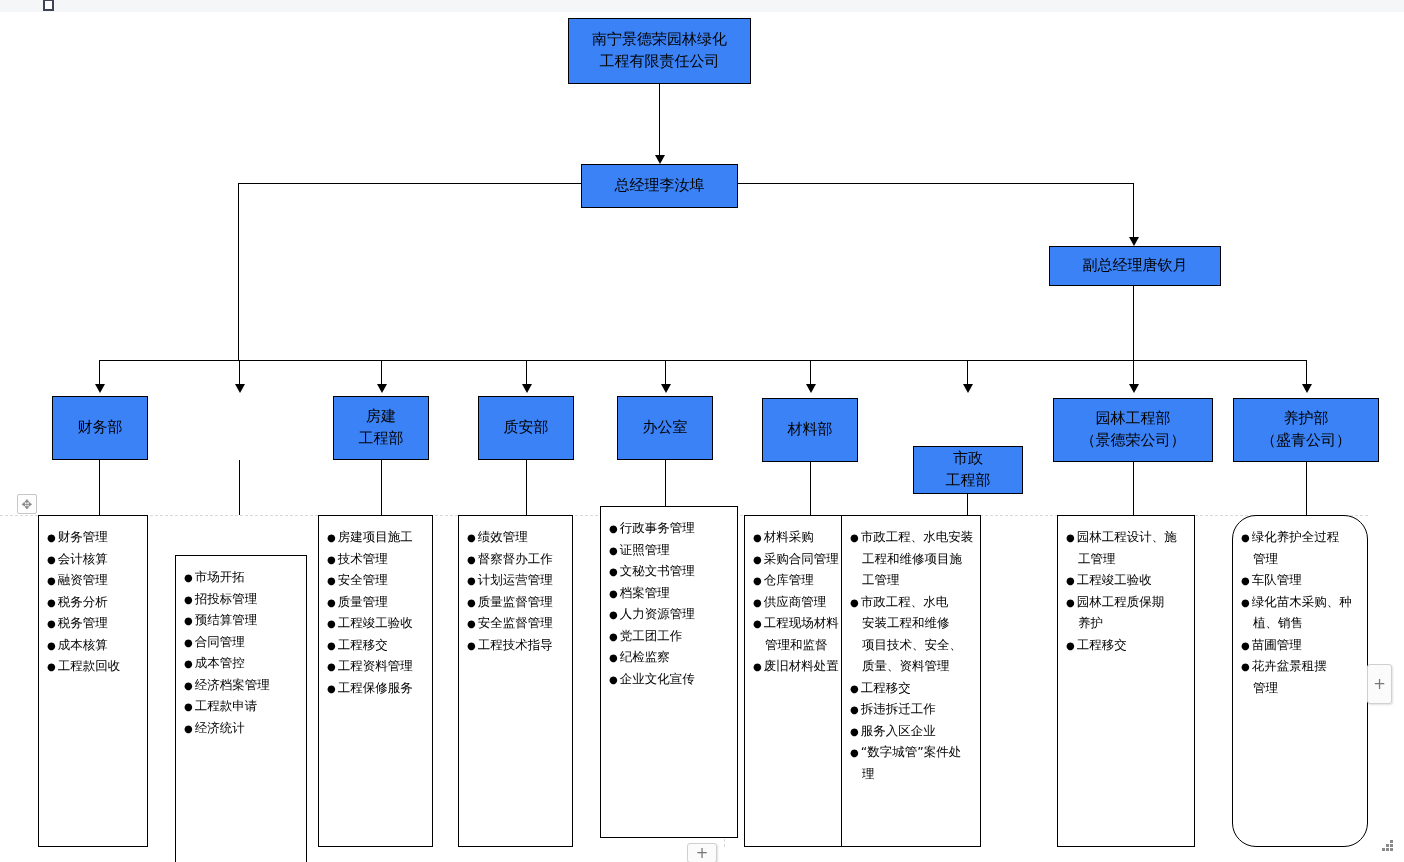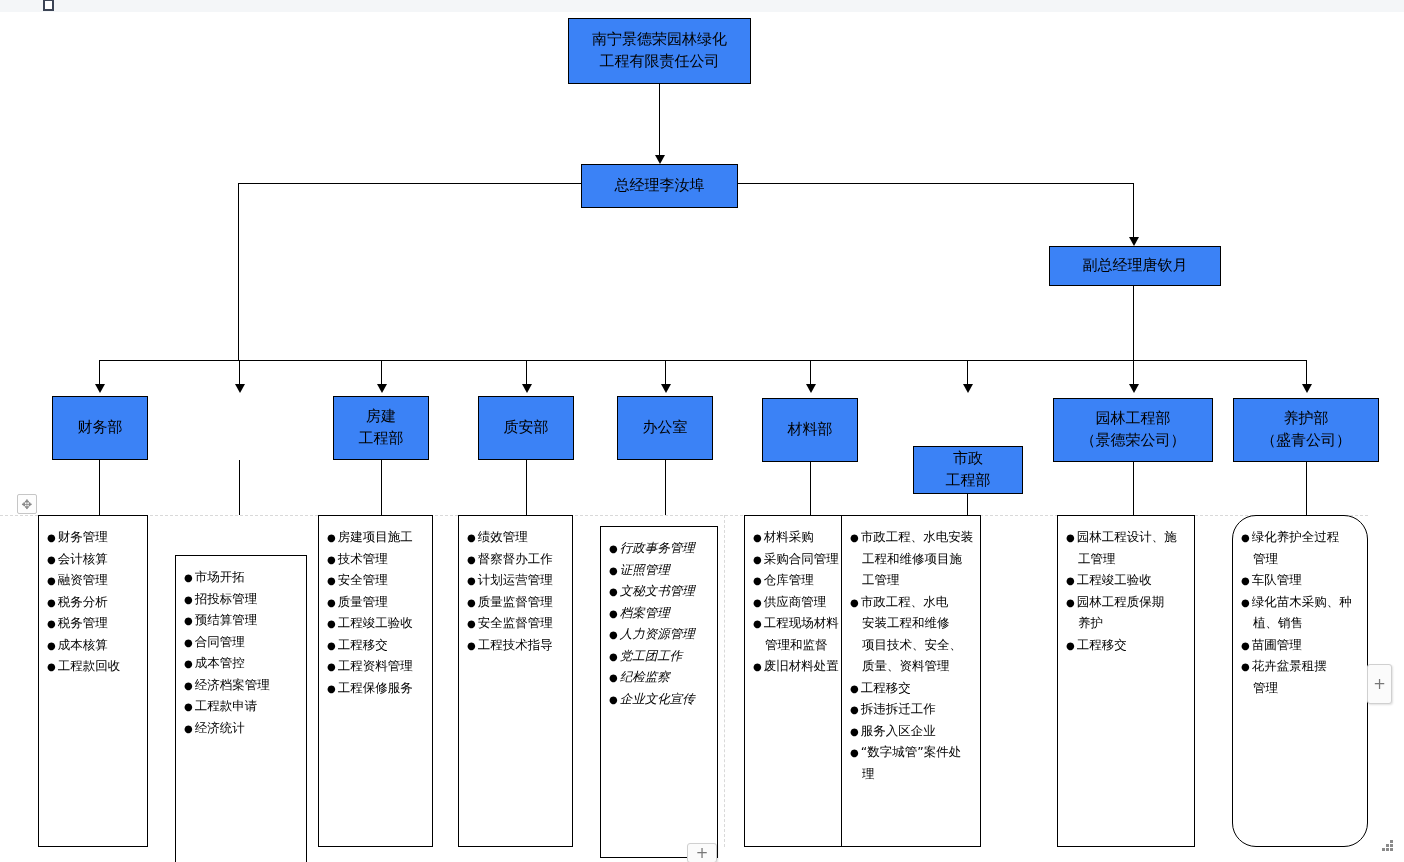--- a/index.html
+++ b/index.html
@@ -196,21 +196,21 @@
 
   <div class="listbox" style="left:458px;top:515px;width:115px;height:332px;">
     <span class="litem">绩效管理</span>
     <span class="litem">督察督办工作</span>
     <span class="litem">计划运营管理</span>
     <span class="litem">质量监督管理</span>
     <span class="litem">安全监督管理</span>
     <span class="litem">工程技术指导</span>
   </div>
 
-  <div class="listbox" style="left:600px;top:526px;width:118px;height:332px;font-style:italic;">
+  <div class="listbox" style="left:600px;top:506px;width:138px;height:332px;">
     <span class="litem">行政事务管理</span>
     <span class="litem">证照管理</span>
     <span class="litem">文秘文书管理</span>
     <span class="litem">档案管理</span>
     <span class="litem">人力资源管理</span>
     <span class="litem">党工团工作</span>
     <span class="litem">纪检监察</span>
     <span class="litem">企业文化宣传</span>
   </div>
 

